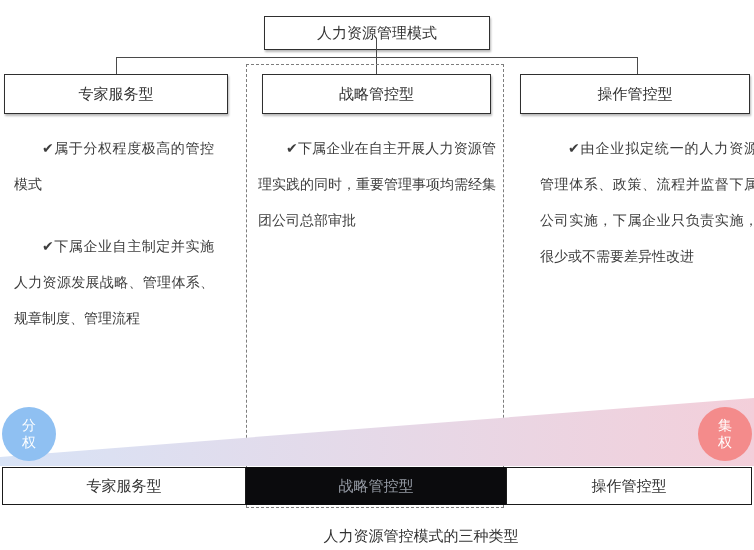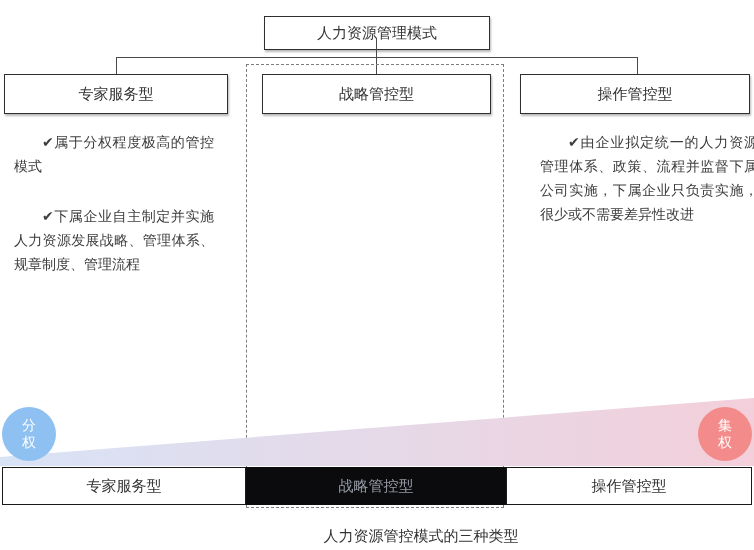--- a/index.html
+++ b/index.html
@@ -11,21 +11,21 @@
     position:absolute;background:#fff;border:1px solid #2f2f2f;
     display:flex;align-items:center;justify-content:center;
     font-size:15px;color:#333;box-shadow:1px 2px 2px rgba(0,0,0,0.28);
     box-sizing:border-box;
   }
   .line{position:absolute;background:#4a4a4a;}
   .dashed-rect{
     position:absolute;left:246px;top:64px;width:258px;height:444px;
     border:1.6px dashed #7d7d7d;box-sizing:border-box;
   }
-  .col-text{position:absolute;top:130px;font-size:14px;line-height:24px;}
+  .col-text{position:absolute;top:130px;font-size:14px;line-height:36px;}
   .col-text p{margin:0 0 26px 0;text-indent:2em;text-align:justify;}
   .wedge{
     position:absolute;left:0;top:396px;width:754px;height:70px;
     clip-path:polygon(0 87%,100% 3%,100% 100%,0 100%);
   }
   .axis-circle{
     position:absolute;top:407px;width:54px;height:54px;border-radius:50%;
     display:flex;align-items:center;justify-content:center;text-align:center;
     color:#fff;font-size:14px;line-height:17px;white-space:pre-line;
   }
@@ -65,20 +65,21 @@
   </div>
   <div class="box" style="left:520px;top:74px;width:230px;height:40px;">
     <span>操作管控型</span>
   </div>
 
   <div class="col-text" style="left:14px;width:200px;">
     <p>✔属于分权程度极高的管控模式</p>
     <p>✔下属企业自主制定并实施人力资源发展战略、管理体系、规章制度、管理流程</p>
   </div>
   <div class="col-text" style="left:258px;width:238px;">
+    <p>✔下属企业在自主开展人力资源管理实践的同时，重要管理事项均需经集团公司总部审批</p>
   </div>
   <div class="col-text" style="left:528px;width:218px;margin-left:12px;">
     <p>✔由企业拟定统一的人力资源管理体系、政策、流程并监督下属公司实施，下属企业只负责实施，很少或不需要差异性改进</p>
   </div>
 
   <div class="wedge" id="wedge" style="background: linear-gradient(90deg, rgb(216, 227, 246), rgb(243, 207, 218));"></div>
 
   <div class="axis-circle" id="circle-left" style="left: 2px; background: rgb(143, 192, 242);">
     <span>分
 权</span>

